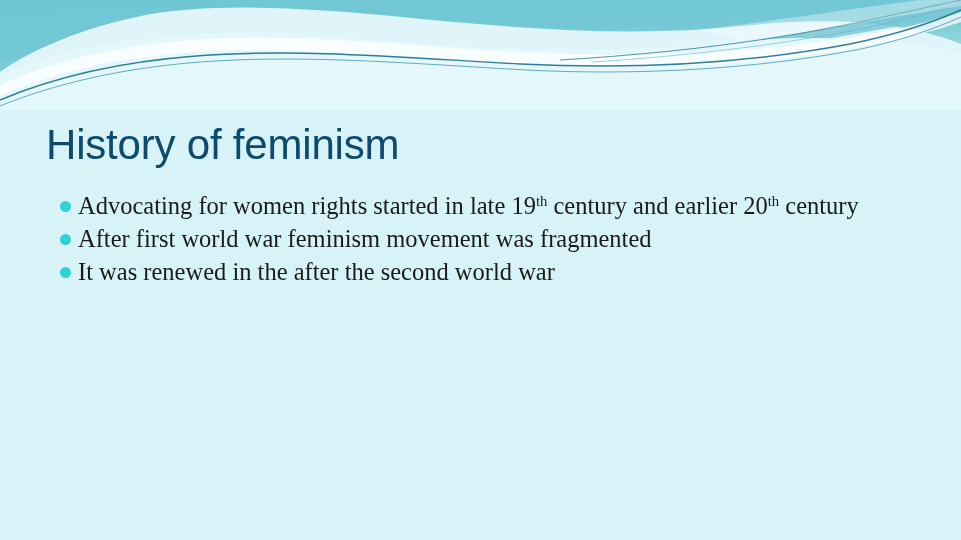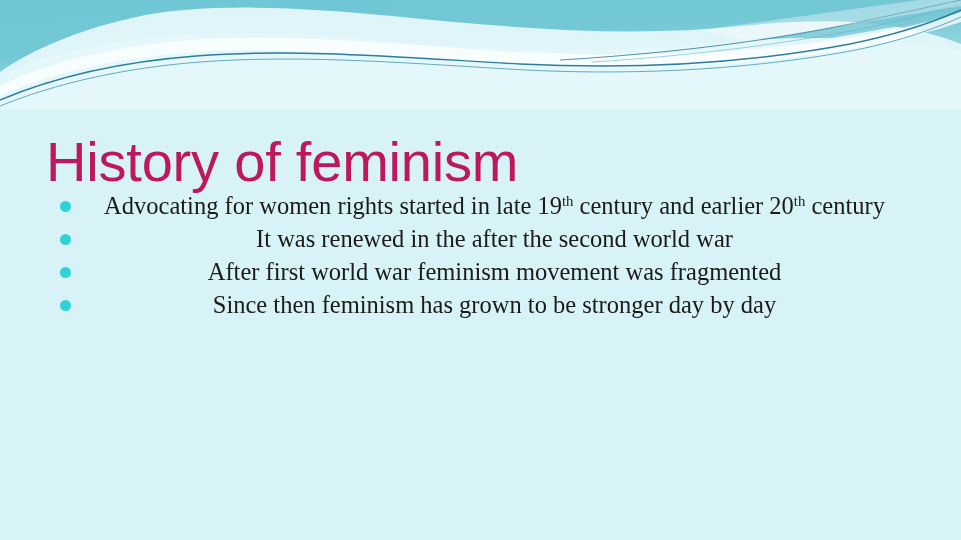--- a/index.html
+++ b/index.html
@@ -36,38 +36,37 @@
     width: 961px;
     height: 110px;
   }
 
   
   .title {
     position: absolute;
     left: 46px;
     top: 93px;
     font-family: "Liberation Sans", sans-serif;
-    font-size: 56px;
+    font-size: 42px;
     font-weight: 400;
     line-height: 1.12;
-    color: #be185d;
+    color: #0c4a6e;
     letter-spacing: -0.2px;
     white-space: nowrap;
   }
 
   
   .body-list {
     position: absolute;
     left: 56px;
     top: 190px;
     width: 855px;
     margin: 0;
     padding: 0;
     list-style: none;
-    text-align: center;
   }
   .bullet-item {
     position: relative;
     padding-left: 22px;
     margin: 0 0 1px 0;
     font-family: "Liberation Serif", serif;
     font-size: 24.5px;
     line-height: 1.30;
     color: #1a1a1a;
   }
@@ -134,29 +133,25 @@
 
   <ul class="body-list">
 
     <li class="bullet-item">
       <span class="bullet-dot"></span>
       <span class="bullet-text"><span>Advocating for women rights started in late 19</span><sup>th</sup><span> century and earlier 20</span><sup>th</sup><span> century</span></span>
     </li>
 
     <li class="bullet-item">
       <span class="bullet-dot"></span>
-      <span class="bullet-text">It was renewed in the after the second world war</span>
+      <span class="bullet-text">After first world war feminism movement was fragmented</span>
     </li>
 
     <li class="bullet-item">
       <span class="bullet-dot"></span>
-      <span class="bullet-text">After first world war feminism movement was fragmented</span>
+      <span class="bullet-text">It was renewed in the after the second world war</span>
     </li>
 
 
-    <li class="bullet-item">
-      <span class="bullet-dot"></span>
-      <span class="bullet-text">Since then feminism has grown to be stronger day by day</span>
-    </li>
 
   </ul>
 
 </div>
 
 </body></html>

